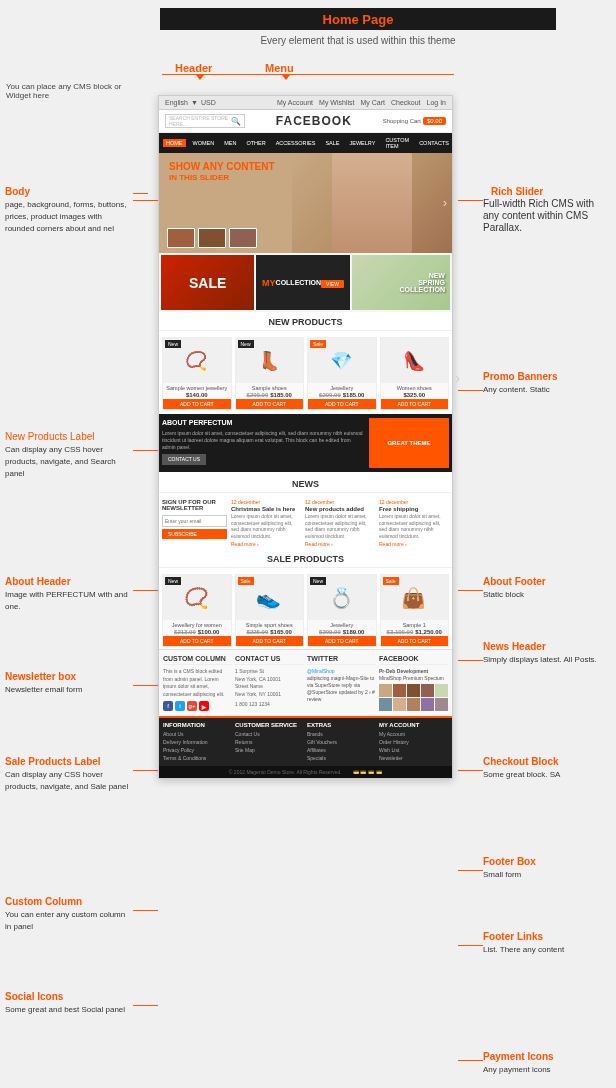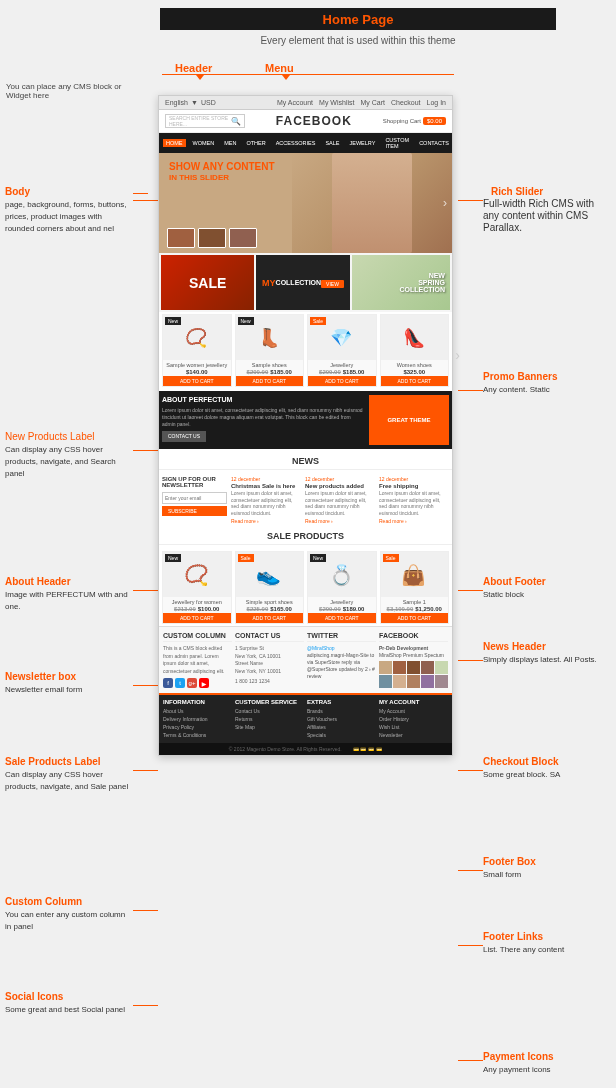--- a/index.html
+++ b/index.html
@@ -769,20 +769,21 @@
     </div>
     <div class="promo-banner">
       <div class="promo-new-text">
         <span>NEW</span><br>
         <span>SPRING</span><br>
         <span>COLLECTION</span>
       </div>
     </div>
   </div>
 
+  <div class="section-title">NEW PRODUCTS</div>
   <div class="products-grid" style="position:relative;">
     <div class="product-card">
       <div class="product-badge">New</div>
       <div class="product-img">📿</div>
       <div class="product-name">Sample women jewellery</div>
       <div class="product-price">$140.00</div>
       <div class="product-add-btn">ADD TO CART</div>
     </div>
     <div class="product-card">
       <div class="product-badge">New</div>

